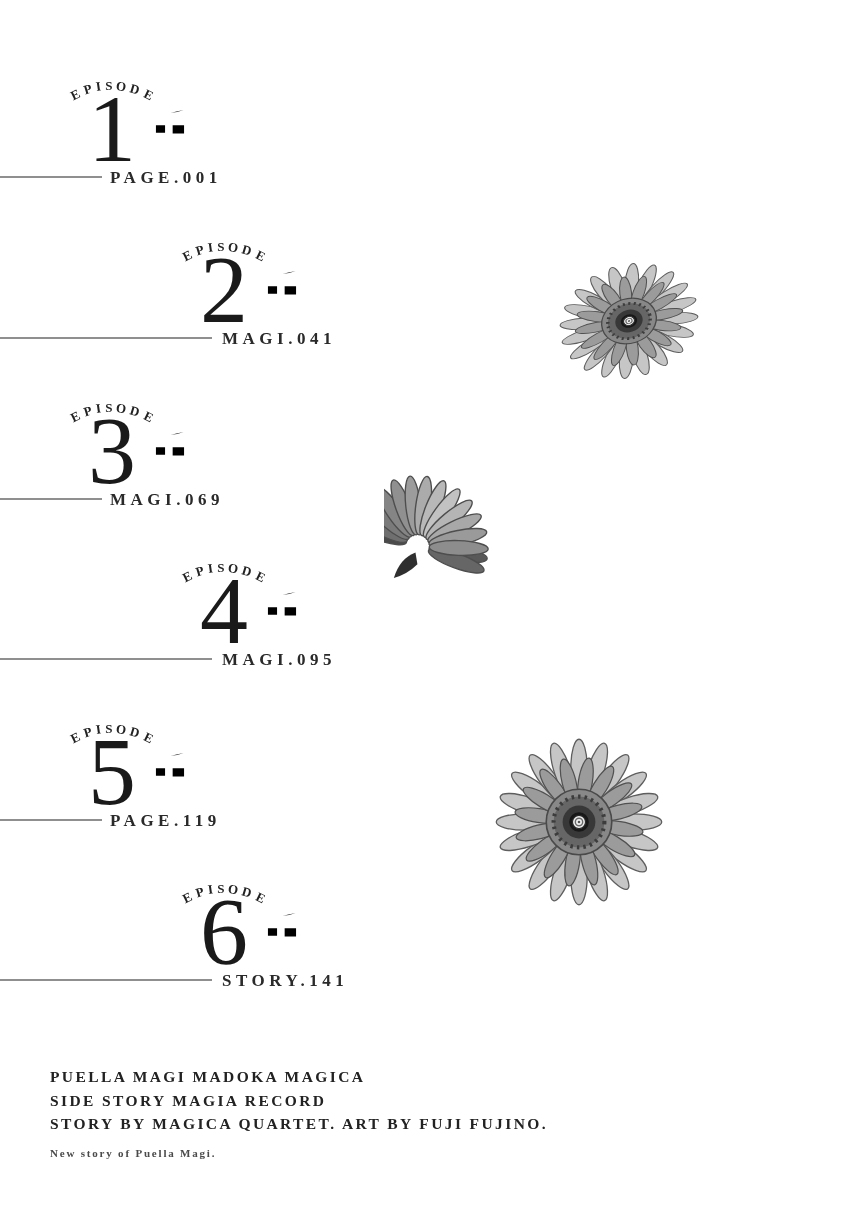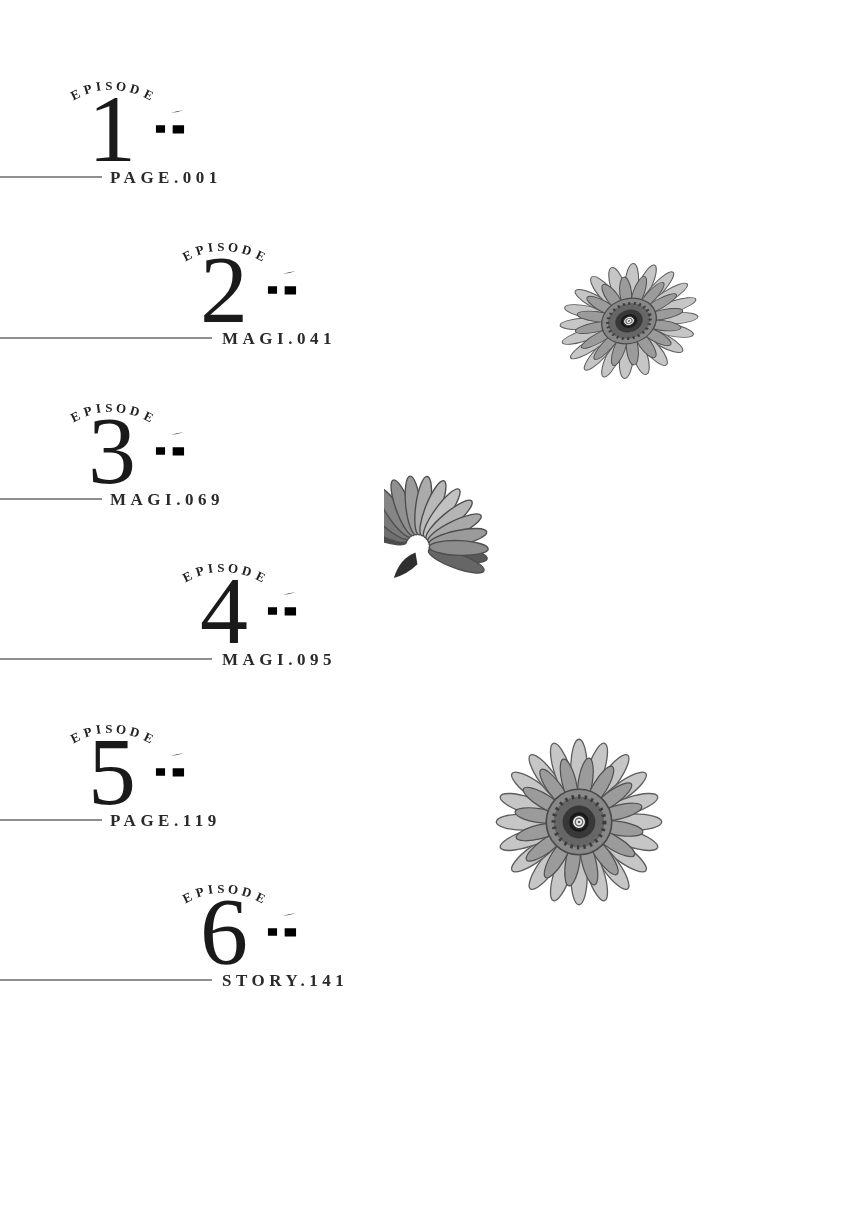--- a/index.html
+++ b/index.html
@@ -309,14 +309,20 @@
       <use href="#petS" transform="rotate(78)" fill="#9a9a9a"></use>
       <use href="#petS" transform="rotate(92)" fill="#8d8d8d"></use>
       <path d="M-2,6 q-16,6 -22,26 q14,-4 24,-14 z" fill="#2f2f2f" stroke="none"></path>
     </g>
   </svg>
 
   <svg class="flower flower-bottom" viewBox="-105 -105 210 210">
     <use href="#flower-front"></use>
   </svg>
 
+  <footer class="footer">
+    <p class="footer-line">PUELLA MAGI MADOKA MAGICA</p>
+    <p class="footer-line">SIDE STORY MAGIA RECORD</p>
+    <p class="footer-line">STORY BY MAGICA QUARTET. ART BY FUJI FUJINO.</p>
+    <p class="tagline">New story of Puella Magi.</p>
+  </footer>
 
 </div>
 
 </body></html>

